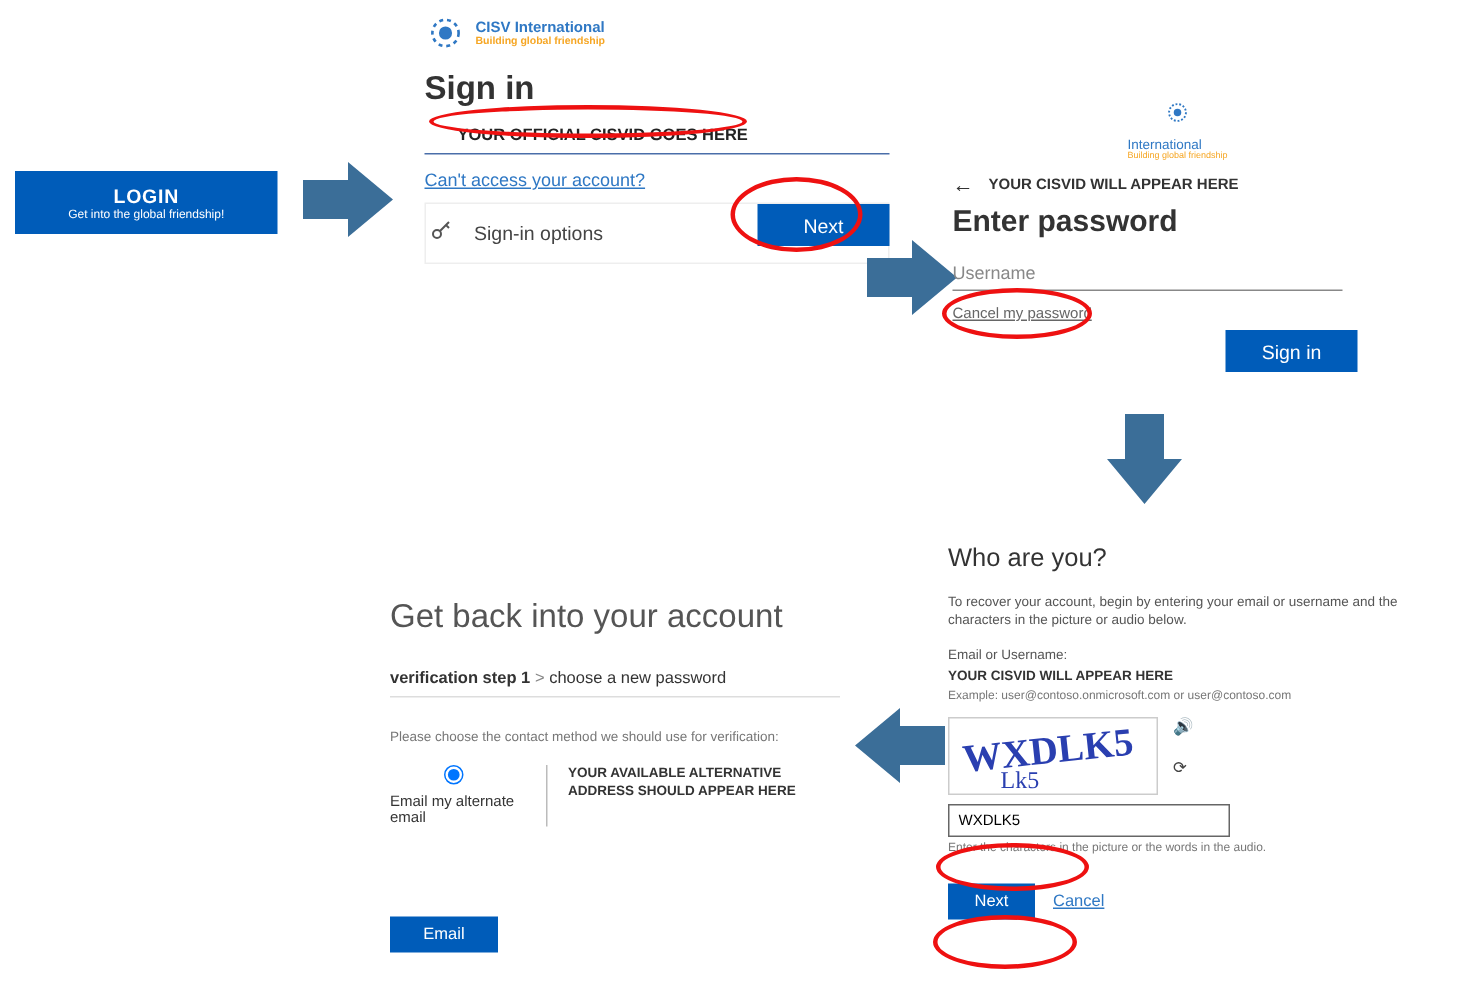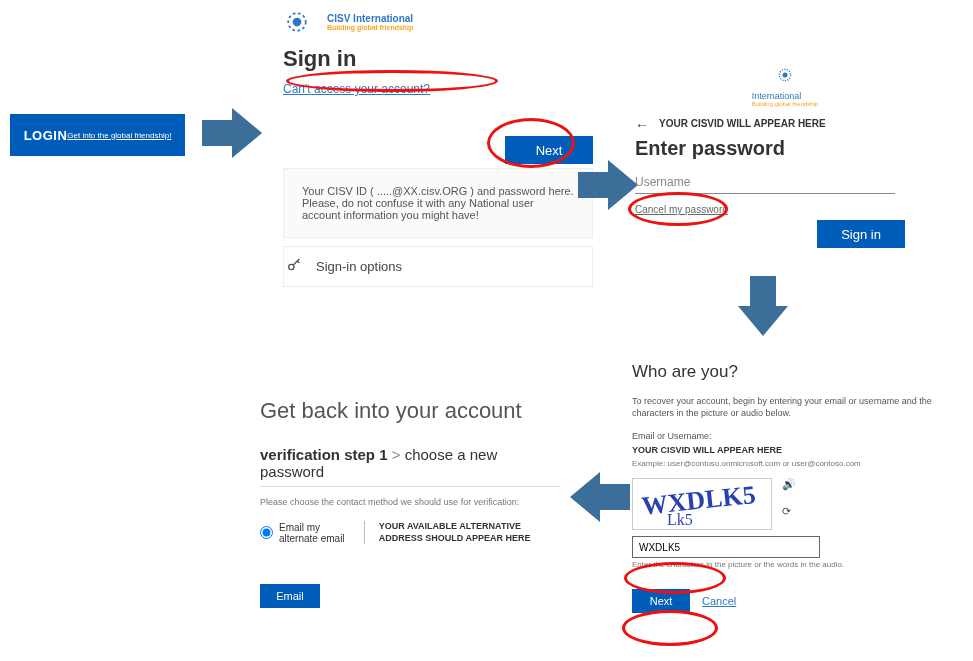--- a/index.html
+++ b/index.html
@@ -13,33 +13,33 @@
     color: #333;
   }
   .panel { position: absolute; }
 
   
   .login-btn {
     left: 10px; top: 114px;
     width: 175px; height: 42px;
     background: #005cb9;
     color: #fff;
-    display:flex; flex-direction:row; align-items:center; justify-content:center;
+    display:flex; flex-direction:column; align-items:center; justify-content:center;
     font-size:12px;
   }
   .login-btn .t1 { font-weight:600; font-size:13px; letter-spacing:0.5px;}
-  .login-btn .t2 { font-size:8px;text-decoration:underline; }
+  .login-btn .t2 { font-size:8px; }
 
   
   .arrow-right, .arrow-down, .arrow-left { position:absolute; }
   .arrow-right svg, .arrow-left svg, .arrow-down svg { display:block; }
   
   
   .signin-panel { left:283px; top:8px; width:315px; }
-  .logo-row { display:flex; align-items:center; gap:16px; margin-bottom:10px; }
+  .logo-row { display:flex; align-items:center; gap:6px; margin-bottom:10px; }
   .logo-row .logo-svg { width:28px; height:28px; }
   .logo-row .brand { color:#2f78c4; font-size:10px; font-weight:600; line-height:1.1;}
   .logo-row .brand .sub { display:block; font-size:7px; color:#f6a623; }
   .signin-panel h2 { font-size:22px; font-weight:600; margin-bottom:8px; }
   .fake-input {
     border:none; border-bottom:1px solid #4a6ea9;
     padding:4px 6px 6px 22px;
     font-size:11px; font-weight:700; color:#222;
     width:310px; position:relative;
   }
@@ -89,28 +89,28 @@
   .captcha-ctrls { display:flex; flex-direction:column; gap:14px; font-size:11px; color:#444;}
   .captcha-input { width:188px; height:22px; border:1px solid #666; font-size:10px; padding:0 6px; }
   .captcha-help { font-size:8px; color:#777; margin-top:2px;}
   .who-next { margin-top:20px; display:flex; gap:12px; align-items:center;}
   .who-next .nbtn { width:58px; height:24px; background:#005cb9; color:#fff; border:none; font-size:11px;}
   .who-next .cancel { font-size:11px; color:#2f78c4; }
 
   
   .back-panel { left:260px; top:398px; width:300px; }
   .back-panel h2 { font-size:22px; font-weight:300; color:#555; margin-bottom:22px;}
-  .step { font-size:15px; color:#333; padding-bottom:6px; border-bottom:1px solid #ddd; margin-bottom:10px;}
+  .step { font-size:11px; color:#333; padding-bottom:6px; border-bottom:1px solid #ddd; margin-bottom:21px;}
   .step b { font-weight:700;}
   .step .gt { color:#888;}
   .contact-intro { font-size:9px; color:#777; margin-bottom:14px;}
   .options-row { display:flex; gap:18px; }
-  .opt-left { display:flex; align-items:center; gap:6px; font-size:10px; color:#333; width:140px;}
+  .opt-left { display:flex; align-items:center; gap:6px; font-size:10px; color:#333; width:140px;flex-direction:column;}
   .opt-right { font-size:9px; font-weight:700; line-height:1.3; border-left:1px solid #bbb; padding-left:14px;}
-  .email-btn { margin-top:40px; width:60px; height:24px; background:#005cb9; color:#fff; border:none; font-size:11px;}
+  .email-btn { margin-top:60px; width:72px; height:24px; background:#005cb9; color:#fff; border:none; font-size:11px;}
 
   
   .ring { position:absolute; border:3px solid #e11; border-radius:50%; background:transparent; pointer-events:none;}
 
 </style>
 </head>
 <body>
 
 <div class="panel login-btn">
   <span class="t1">LOGIN</span>
@@ -130,24 +130,24 @@
           <circle cx="16" cy="16" r="10" fill="none" stroke="#2f78c4" stroke-width="2" stroke-dasharray="3 3"></circle>
           <circle cx="16" cy="16" r="5" fill="#2f78c4"></circle>
         </svg>
     </span>
     <span class="brand">
       <span>CISV International</span>
       <span class="sub">Building global friendship</span>
     </span>
   </div>
   <h2>Sign in</h2>
+  <div class="fake-input">YOUR OFFICIAL CISVID GOES HERE</div>
   <a class="link1" href="#">Can't access your account?</a>
   <button class="next-btn">Next</button>
 
-  <div class="notice-box">Your CISV ID ( .....@XX.cisv.ORG ) and password here. Please, do not confuse it with any National user account information you might have!</div>
   <div class="signin-options">
     <span>
       <svg width="16" height="16" viewBox="0 0 24 24" fill="none" stroke="#555" stroke-width="2">
           <circle cx="8" cy="15" r="4"></circle>
           <path d="M11 12 L20 3 M17 6 L20 9"></path>
         </svg>
     </span>
     <span>Sign-in options</span>
   </div>
 </div>

